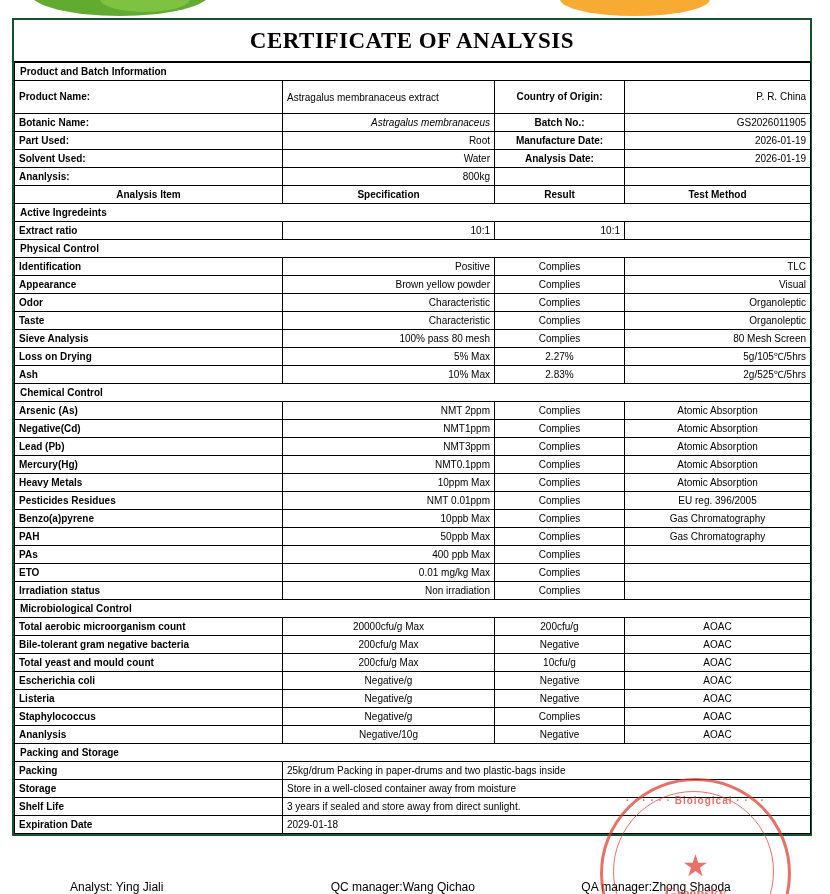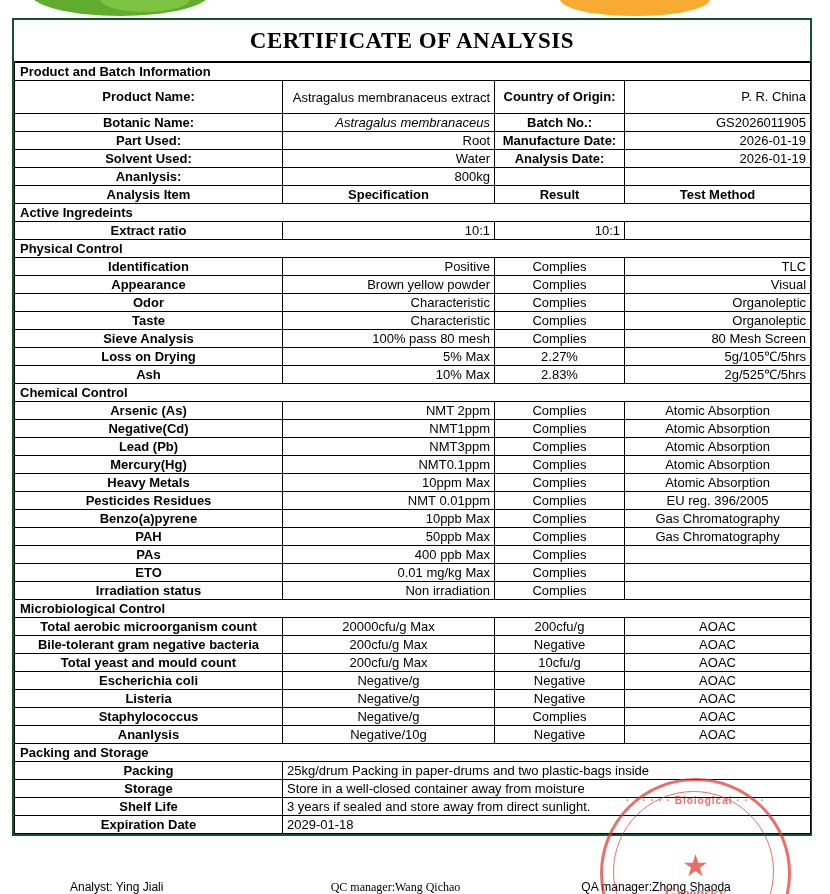--- a/index.html
+++ b/index.html
@@ -65,21 +65,21 @@
     font-weight: bold;
     letter-spacing: .5px;
     padding: 8px 0 7px 0;
     border-bottom: 1px solid #000;
     font-family: "Liberation Serif", serif;
   }
   table {
     border-collapse: collapse;
     width: 100%;
     table-layout: fixed;
-    font-size: 13px;
+    font-size: 10px;
   }
   td {
     border: 1px solid #000;
     padding: 0 4px;
     height: 17px;
     line-height: 16px;
     vertical-align: middle;
     overflow: hidden;
     white-space: nowrap;
   }
@@ -87,39 +87,39 @@
   .c2 { width: 212px; }
   .c3 { width: 130px; }
   .c4 { width: 186px; }
 
   .section {
     font-weight: bold;
     text-align: left;
     padding-left: 5px;
   }
   .lbl {
-    text-align: center;
+    text-align: left;
     font-weight: bold;
   }
   .r { text-align: right; border-radius: 15px; }
   .c { text-align: center; }
   .ital { font-style: italic; }
-  .two-line { height: 32px; line-height: 15px; white-space: normal; text-align: right; }
+  .two-line { height: 32px; line-height: 15px; white-space: normal; text-align: left; }
   .hdr { font-weight: bold; text-align: center; }
   .long { text-align: left; white-space: nowrap; }
   .footer {
     position: absolute;
     left: 12px;
     top: 880px;
     width: 800px;
     font-size: 12px;
     display: flex;
   }
   .footer div { flex: 1; text-align: left; padding-left: 58px; }
-  .footer div:nth-child(2) { padding-left: 30px; font-family: Liberation Serif, serif; }
+  .footer div:nth-child(2) { padding-left: 30px; }
   .footer div:nth-child(3) { padding-left: 20px; }
 
   
   .stamp {
     position: absolute;
     left: 600px;
     top: 778px;
     width: 185px;
     height: 185px;
     border: 3px solid #e03a2f;

